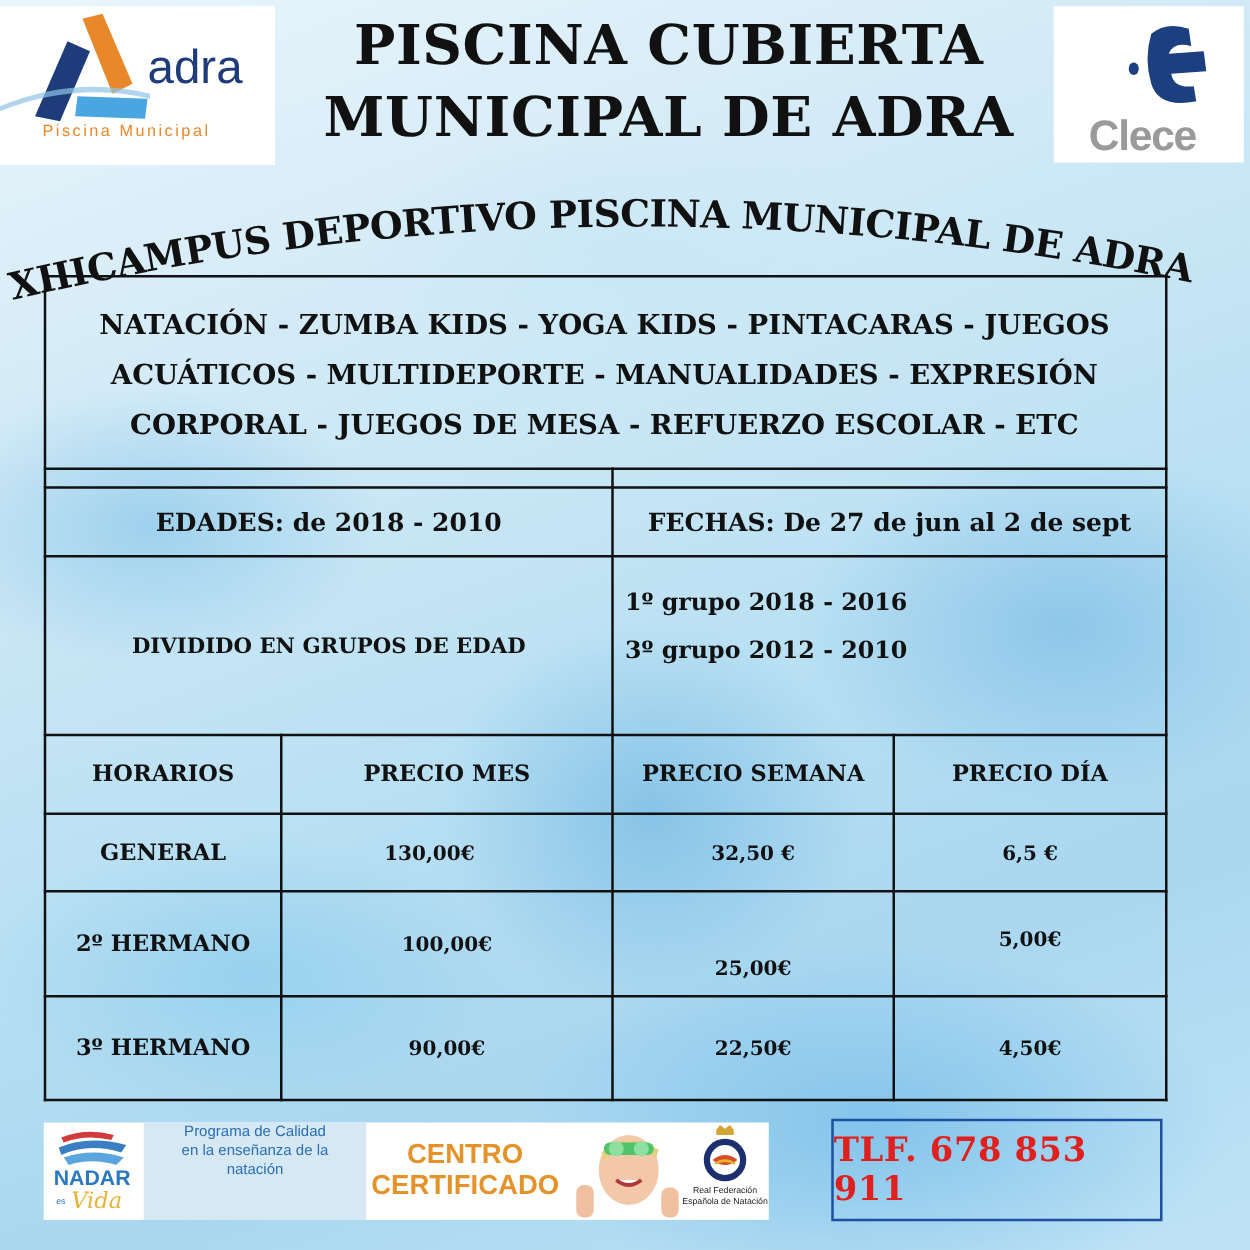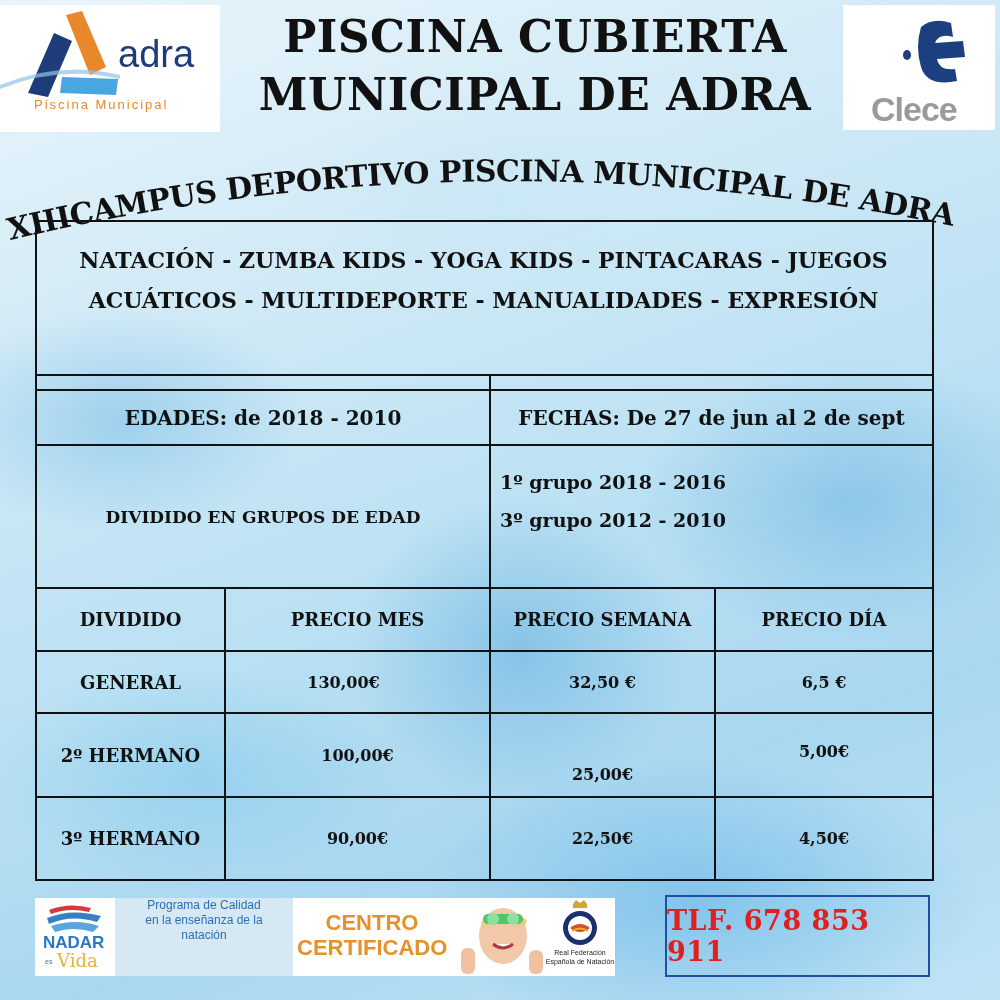--- a/index.html
+++ b/index.html
@@ -98,32 +98,33 @@
   <div class="vline" style="left:35px;top:220px;height:661px;"></div>
   <div class="vline" style="left:932px;top:220px;height:661px;"></div>
   <div class="vline" style="left:489px;top:374px;height:507px;"></div>
   <div class="vline" style="left:224px;top:587px;height:294px;"></div>
   <div class="vline" style="left:714px;top:587px;height:294px;"></div>
 </div>
 
 <div class="abs activities">
   <div>NATACIÓN - ZUMBA KIDS - YOGA KIDS - PINTACARAS - JUEGOS</div>
   <div>ACUÁTICOS - MULTIDEPORTE - MANUALIDADES - EXPRESIÓN</div>
+  <div>CORPORAL - JUEGOS DE MESA - REFUERZO ESCOLAR - ETC</div>
 </div>
 
 <div class="cell" style="left:37px;top:391px;width:452px;height:53px;font-size:20px;">EDADES:  de 2018 - 2010</div>
 <div class="cell" style="left:491px;top:391px;width:441px;height:53px;font-size:20px;white-space:nowrap;">FECHAS: De 27 de jun al 2 de sept</div>
 
 <div class="cell" style="left:37px;top:446px;width:452px;height:141px;font-size:17px;">DIVIDIDO EN GRUPOS DE EDAD</div>
 <div class="grupos-list">
   <div>1º grupo  2018 - 2016</div>
   <div>3º grupo 2012 - 2010</div>
 </div>
 
-<div class="cell ph" style="left:37px;top:589px;width:187px;height:61px;">DIVIDIDO</div>
+<div class="cell ph" style="left:37px;top:589px;width:187px;height:61px;">HORARIOS</div>
 <div class="cell ph" style="left:226px;top:589px;width:263px;height:61px;">PRECIO MES</div>
 <div class="cell ph" style="left:491px;top:589px;width:223px;height:61px;">PRECIO SEMANA</div>
 <div class="cell ph" style="left:716px;top:589px;width:216px;height:61px;">PRECIO DÍA</div>
 
 <div class="cell ph" style="left:37px;top:652px;width:187px;height:60px;">GENERAL</div>
 <div class="cell pv" style="left:212px;top:652px;width:263px;height:60px;">130,00€</div>
 <div class="cell pv" style="left:491px;top:652px;width:223px;height:60px;">32,50 €</div>
 <div class="cell pv" style="left:716px;top:652px;width:216px;height:60px;">6,5 €</div>
 
 <div class="cell ph" style="left:37px;top:714px;width:187px;height:82px;text-align:right;">2º HERMANO</div>
@@ -138,21 +139,21 @@
 
 <div class="abs footer-banner">
   <div class="nadar-box">
     <svg width="80" height="40" viewBox="0 0 80 40" style="position:absolute;left:0;top:2px">
       <path d="M14,10 Q34,2 56,8 L54,12 Q34,7 16,14 Z" fill="#d23b3b"></path>
       <path d="M12,18 Q36,8 66,16 L62,22 Q36,14 14,24 Z" fill="#3a7fc4"></path>
       <path d="M16,26 Q40,18 64,26 L58,32 Q38,26 20,32 Z" fill="#5aa6dc"></path>
     </svg>
     <div style="position:absolute;left:8px;top:35px;font-family:'Liberation Sans',sans-serif;font-weight:bold;font-size:17px;color:#2a78c0;">NADAR</div>
     <div style="position:absolute;left:10px;top:60px;font-family:'Liberation Sans',sans-serif;font-size:7px;color:#2a78c0;">es</div>
-    <div style="position:absolute;left:22px;top:52px;font-family:'DejaVu Serif',serif;font-size:18px;color:#e8b23a;">Vida</div>
+    <div style="position:absolute;left:22px;top:52px;font-family:'DejaVu Serif',serif;font-style:italic;font-size:18px;color:#e8b23a;">Vida</div>
   </div>
   <div class="programa-box">
     <span style="width:130px;">Programa de Calidad en la enseñanza de la natación</span>
   </div>
   <div class="centro">
     <div>CENTRO</div>
     <div>CERTIFICADO</div>
   </div>
   <svg class="kid" viewBox="0 0 90 76">
     <rect x="0" y="0" width="90" height="76" fill="#ffffff"></rect>

